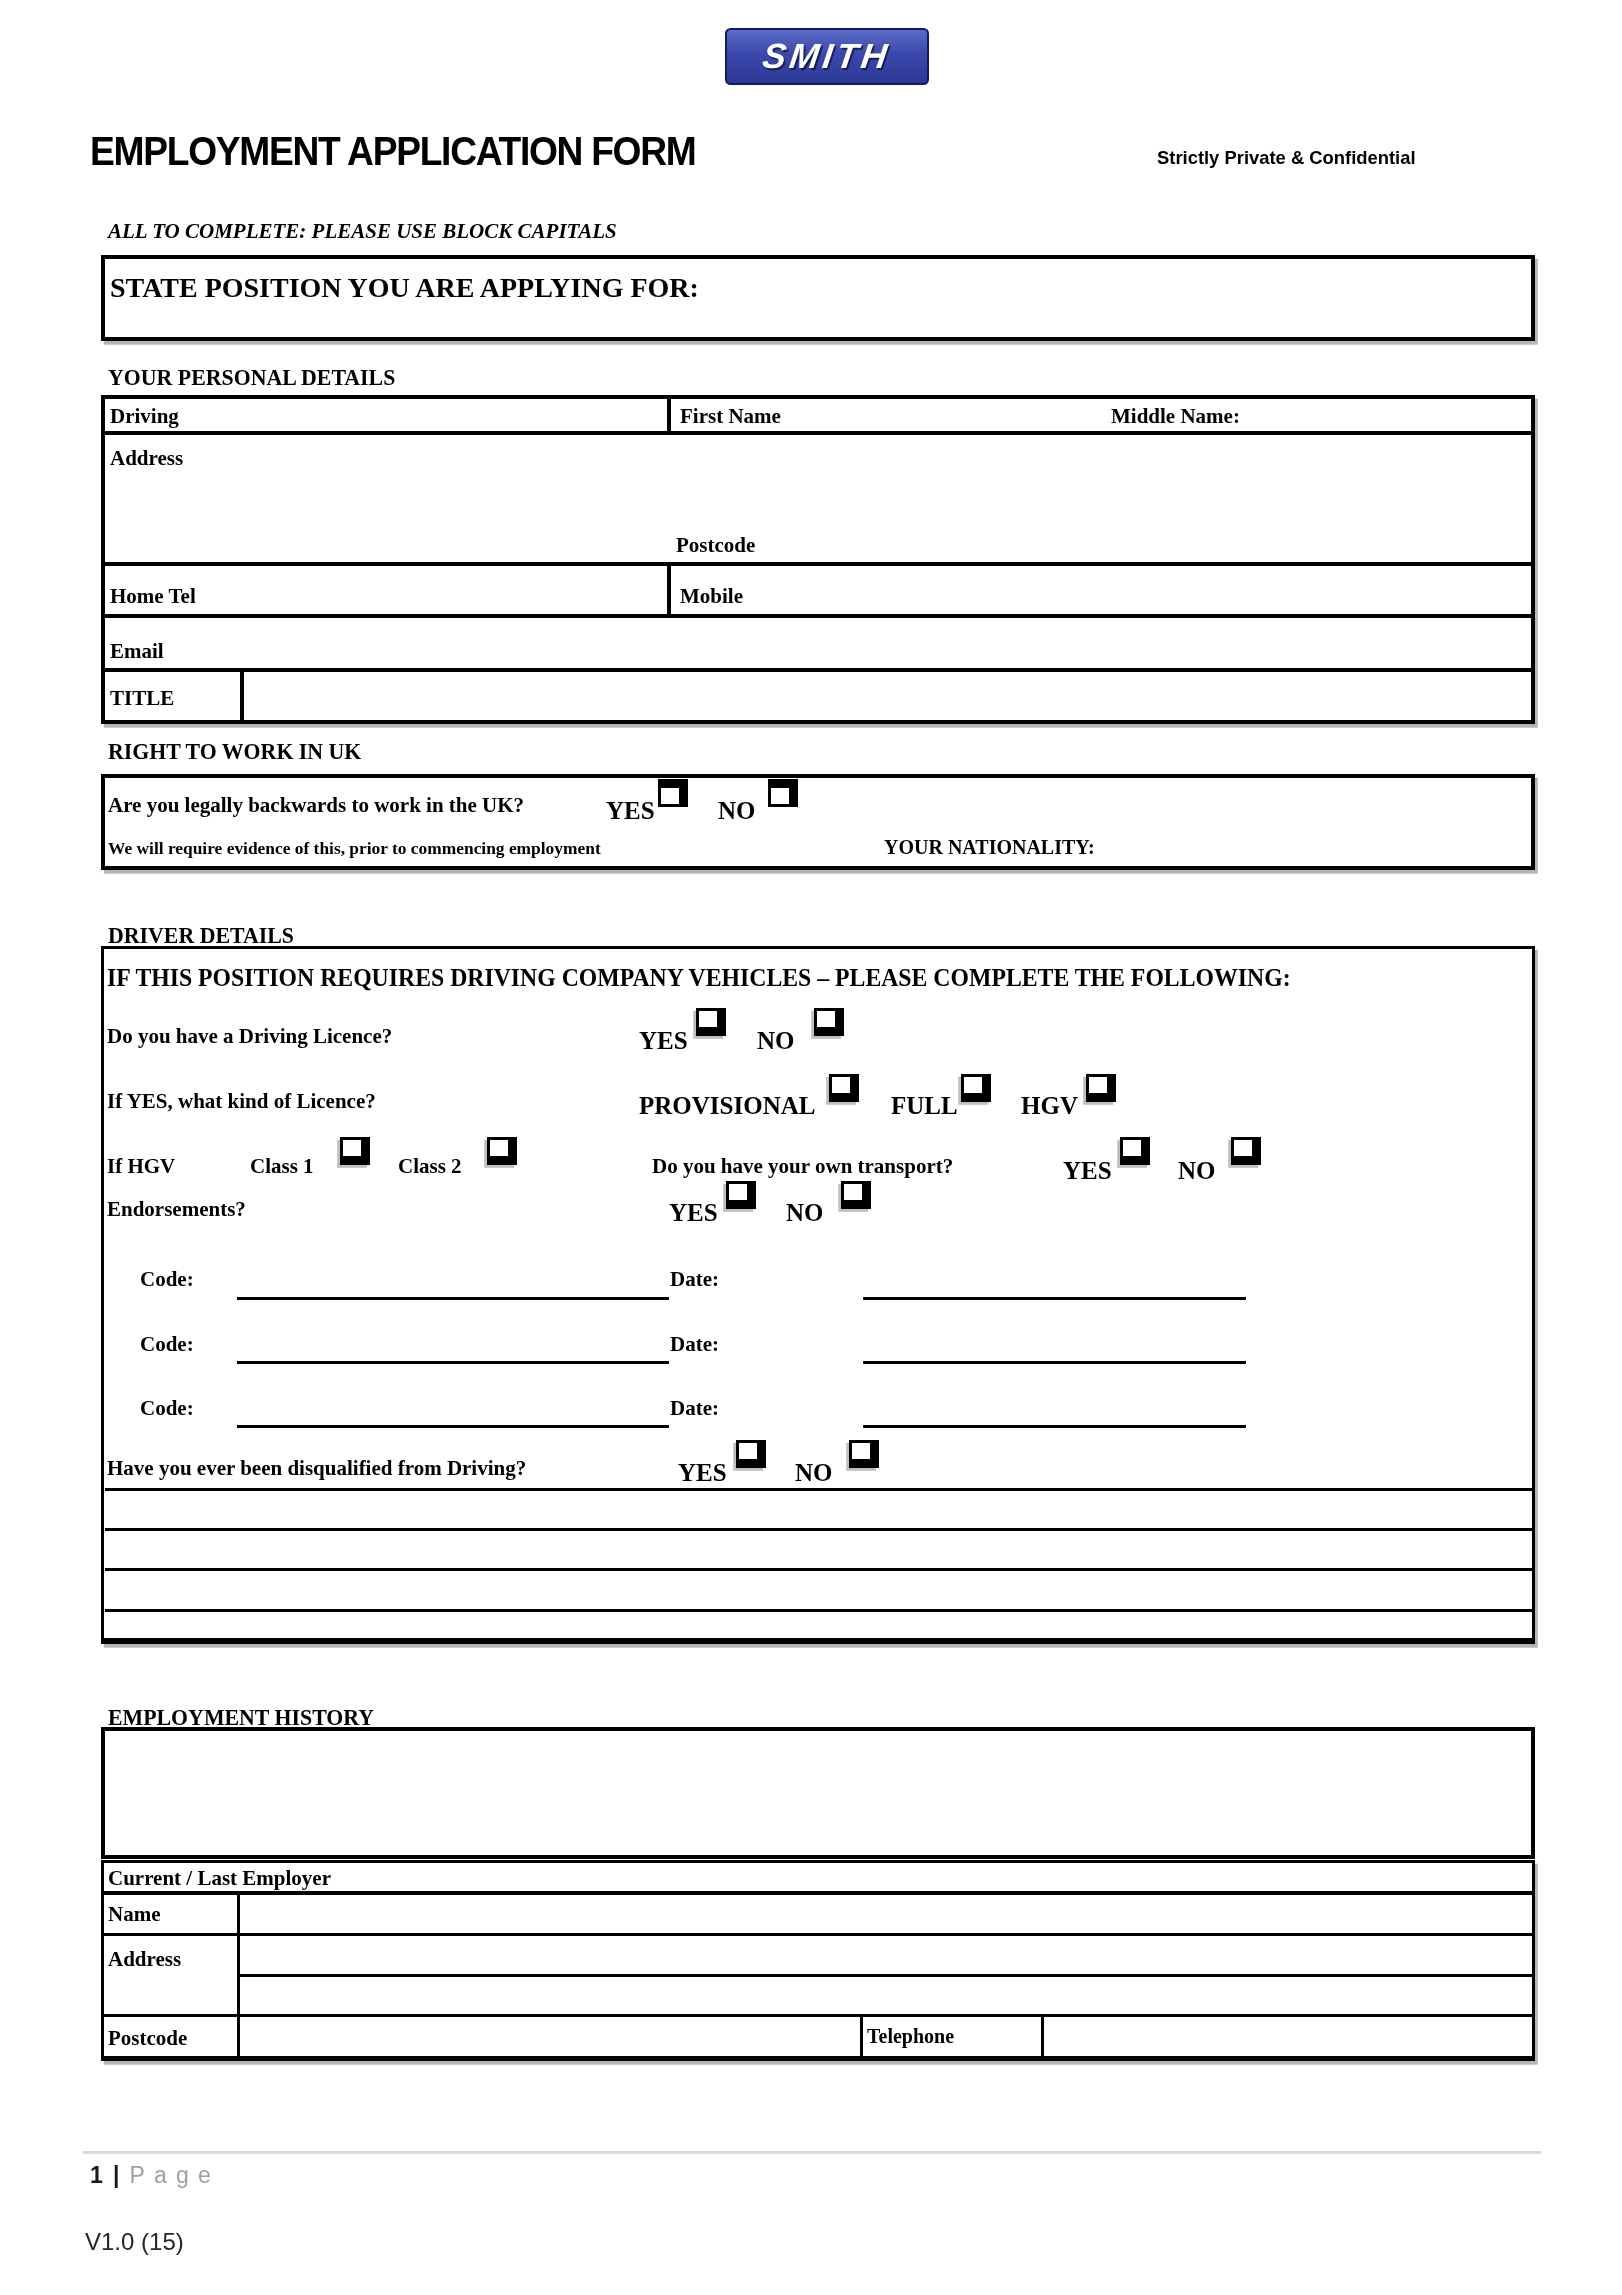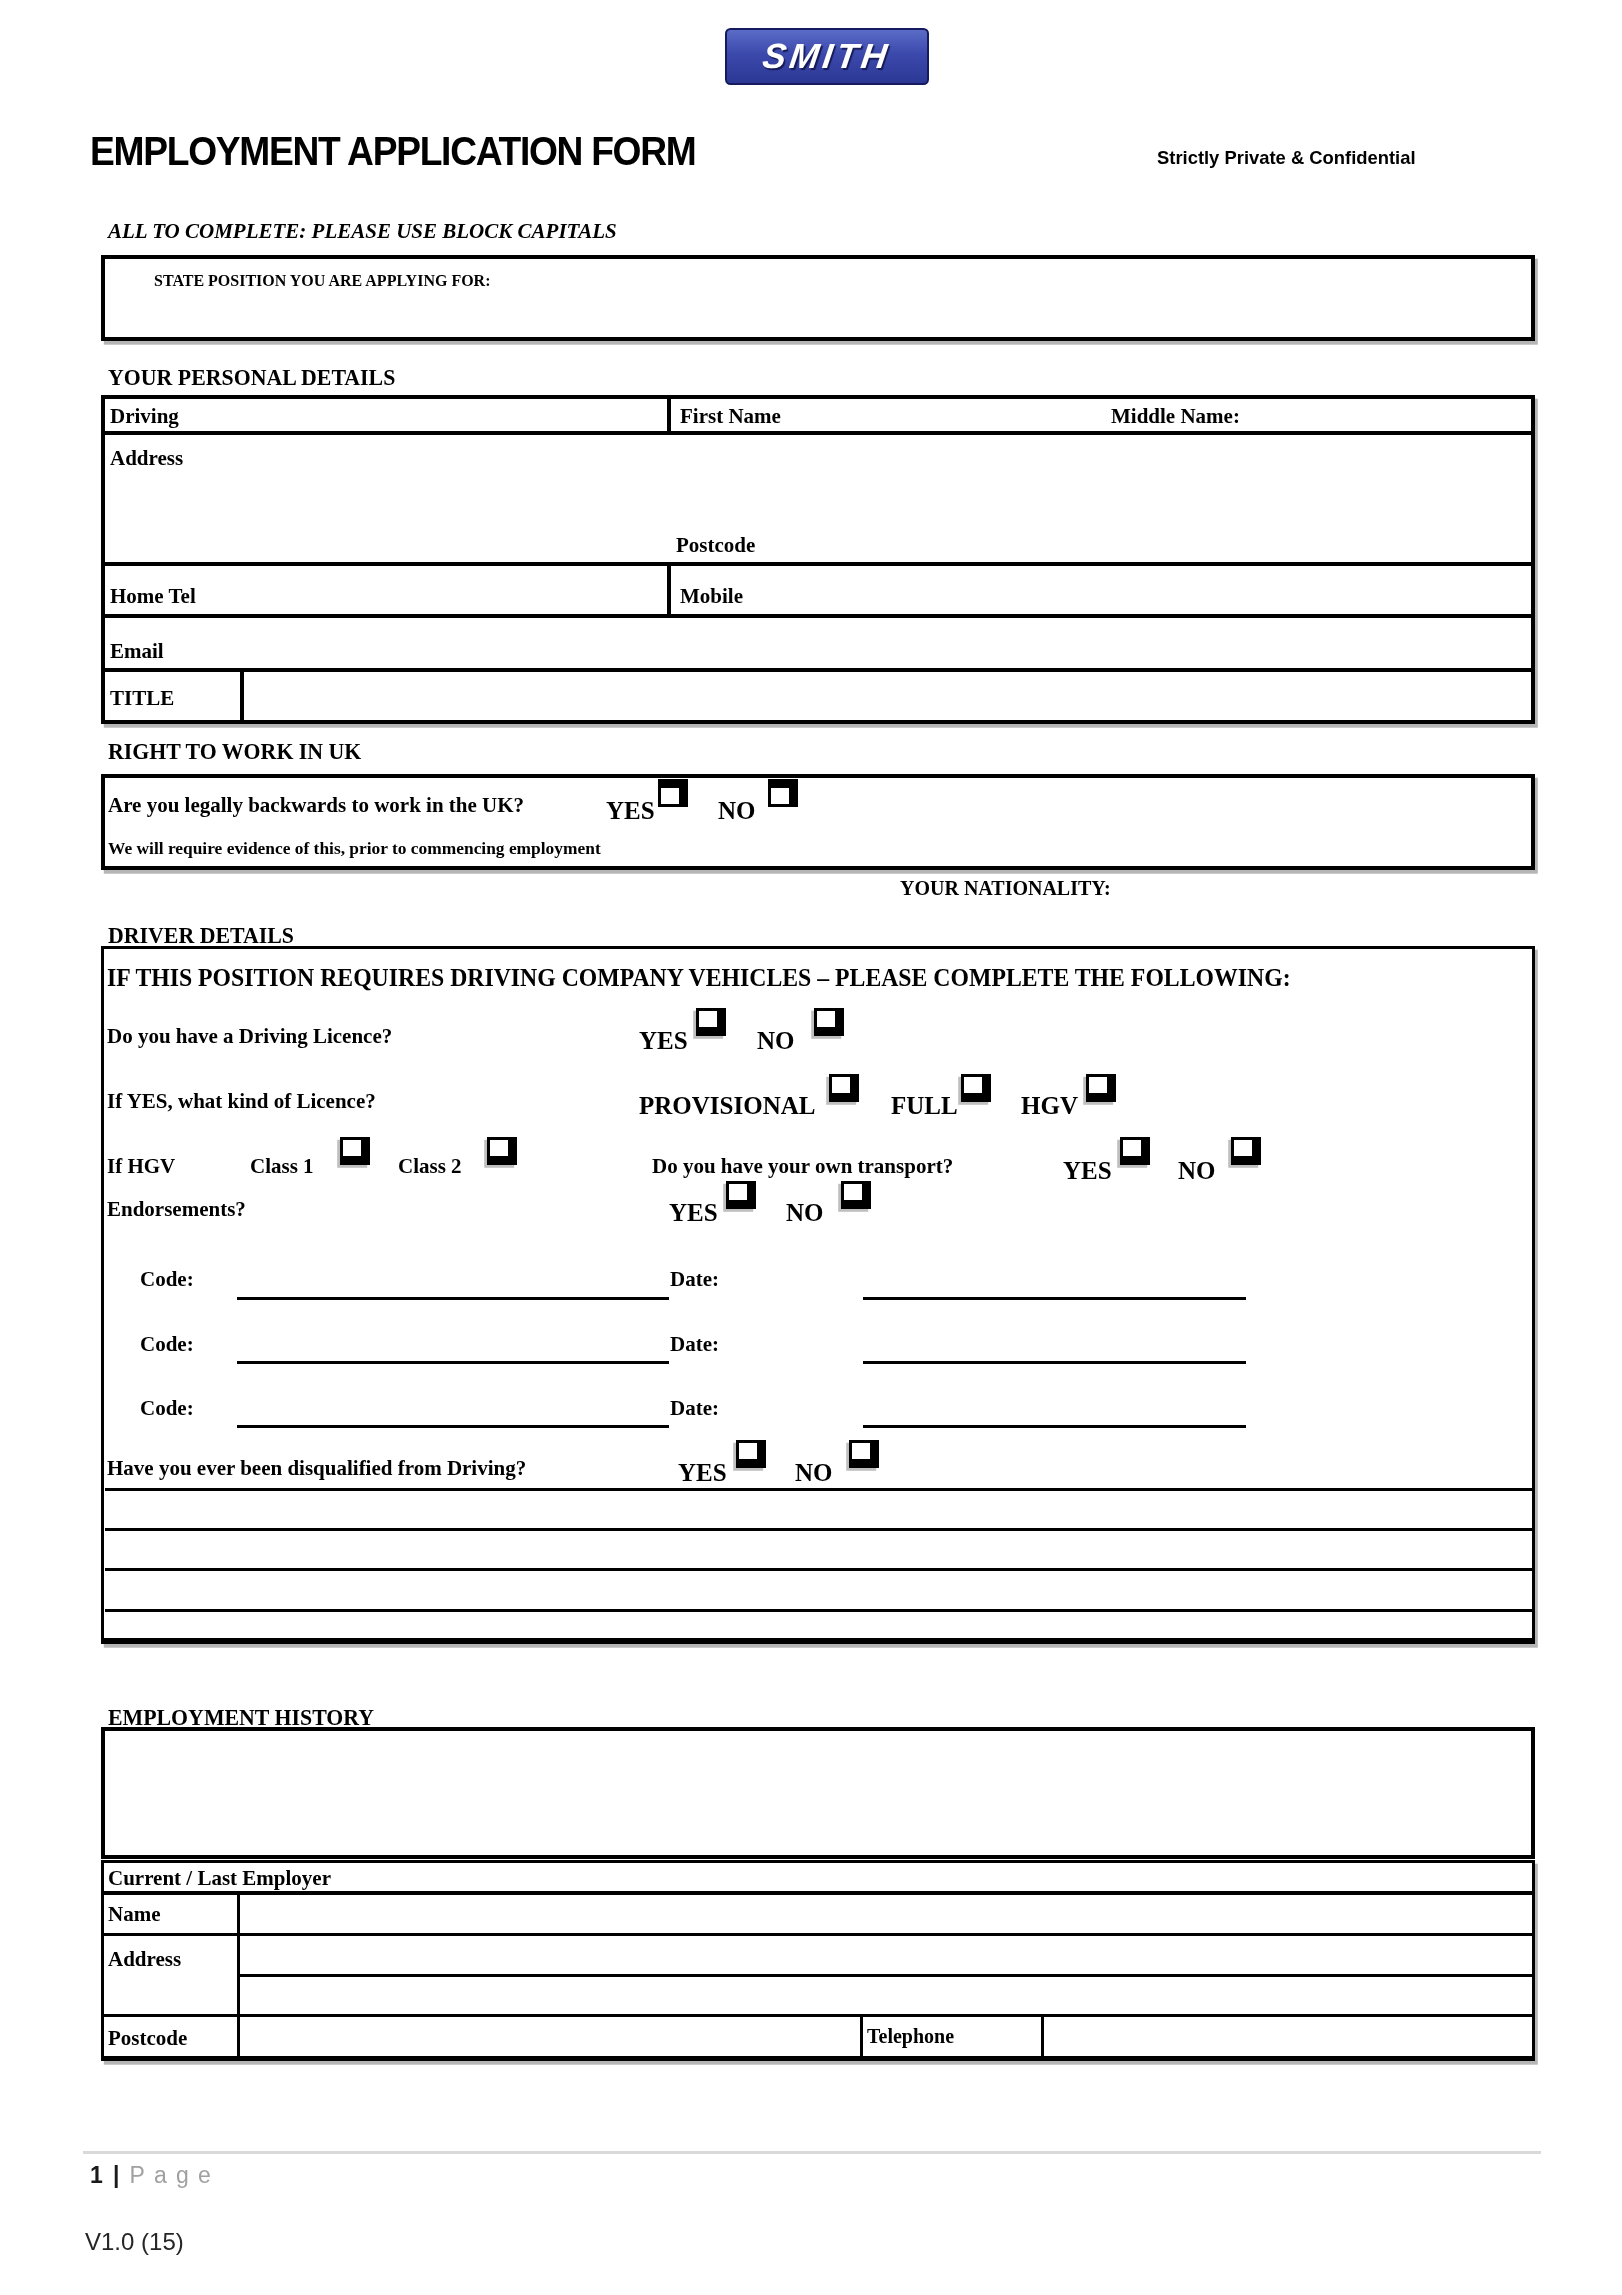--- a/index.html
+++ b/index.html
@@ -1,21 +1,21 @@
 <!DOCTYPE html>
 <html style="font-size:14.7px"><head>
 <meta charset="utf-8">
 <style>
   html,body{margin:0;padding:0;background:#ffffff;}
   #page{position:relative;width:1623px;height:2296px;background:#fff;overflow:hidden;
         font-family:"Liberation Serif","DejaVu Serif",serif;color:#000;}
   .abs{position:absolute;white-space:nowrap;}
   .sans{font-family:"Liberation Sans","DejaVu Sans",sans-serif;}
   .sb{font-weight:bold;}
-  .s19{font-size:17.4px;} .s21{font-size:25px;} .s22{font-size:20px;} .s23{font-size:21px;} .s26{font-size:16px;margin-left:44px;} .s27{font-size:25px;}
+  .s19{font-size:17.4px;} .s21{font-size:25px;} .s22{font-size:20px;} .s23{font-size:21px;} .s26{font-size:28px;} .s27{font-size:25px;}
   .hd{font-weight:bold;font-size:23px;letter-spacing:0px;transform:scaleX(.95);transform-origin:0 50%;}
   .box{position:absolute;background:#fff;border:4.6px solid #000;box-sizing:border-box;
        box-shadow:2.8px 3.7px 0 rgba(90,90,90,.45);}
   .hline{position:absolute;background:#000;height:3.7px;}
   .vline{position:absolute;background:#000;width:3.7px;}
   .uline{position:absolute;background:#000;height:2.8px;}
   .sep{position:absolute;background:#000;height:2.8px;}
   .cb{position:absolute;width:18.4px;height:15.6px;background:#fff;border:3.7px solid #000;box-sizing:content-box;}
   .cb-up{border-top-width:9.2px;border-right-width:9.2px;}
   .cb-low{border-bottom-width:9.2px;border-right-width:9.2px;box-shadow:-2.8px 2.8px 0 rgba(0,0,0,.25);}
@@ -77,21 +77,21 @@
   <div class="field" style="left:248px;top:674px;width:1276px;height:42px;"></div>
 
   <div class="abs hd" style="left:108px;top:739px;">RIGHT TO WORK IN UK</div>
   <div class="box" style="left:101px;top:774px;width:1434px;height:96px;"></div>
   <div class="abs sb s23" style="left:108px;top:793px;">Are you legally backwards to work in the UK?</div>
   <div class="abs sb s21" style="left:606px;top:797px;">YES</div>
   <div class="cb cb-up" style="left:658px;top:779px;"></div>
   <div class="abs sb s21" style="left:718px;top:797px;">NO</div>
   <div class="cb cb-up" style="left:768px;top:779px;"></div>
   <div class="abs sb s19" style="left:108px;top:838px;">We will require evidence of this, prior to commencing employment</div>
-  <div class="abs sb s22" style="left:884px;top:877px;margin-left:16px;">YOUR NATIONALITY:</div>
+  <div class="abs sb s22" style="left:884px;top:836px;">YOUR NATIONALITY:</div>
   <div class="field" style="left:1139px;top:832px;width:386px;height:31px;"></div>
 
   <div class="abs hd" style="left:108px;top:923px;">DRIVER DETAILS</div>
   <div class="box" style="left:101px;top:946px;width:1434px;height:698px;border-width:3.7px;border-bottom-width:6.4px;"></div>
   <div class="abs sb s27" style="left:107px;top:964px;transform:scaleX(.95);transform-origin:0 0;">IF THIS POSITION REQUIRES DRIVING COMPANY VEHICLES – PLEASE COMPLETE THE FOLLOWING:</div>
 
   <div class="abs sb s23" style="left:107px;top:1024px;">Do you have a Driving Licence?</div>
   <div class="abs sb s21" style="left:639px;top:1027px;">YES</div>
   <div class="cb cb-low" style="left:696px;top:1008px;"></div>
   <div class="abs sb s21" style="left:757px;top:1027px;">NO</div>

